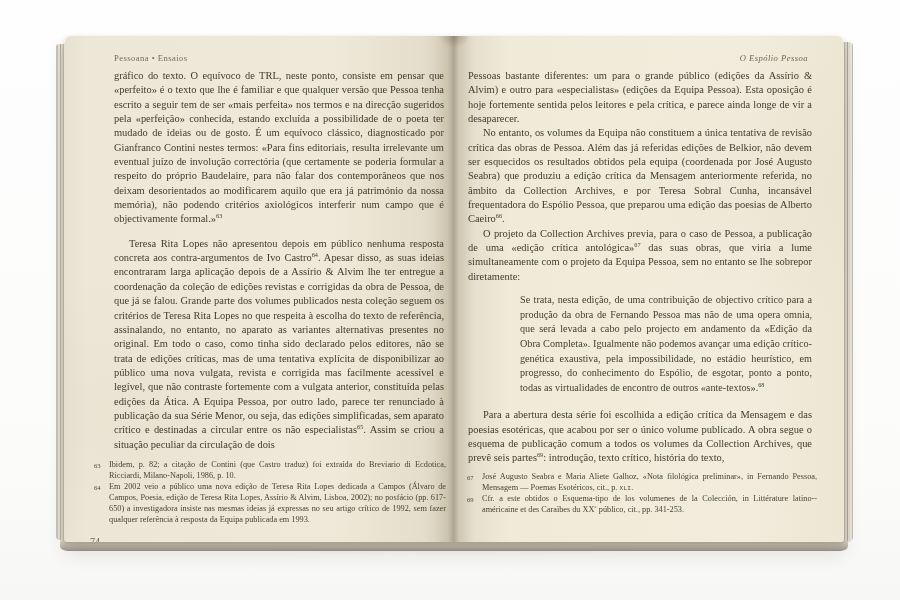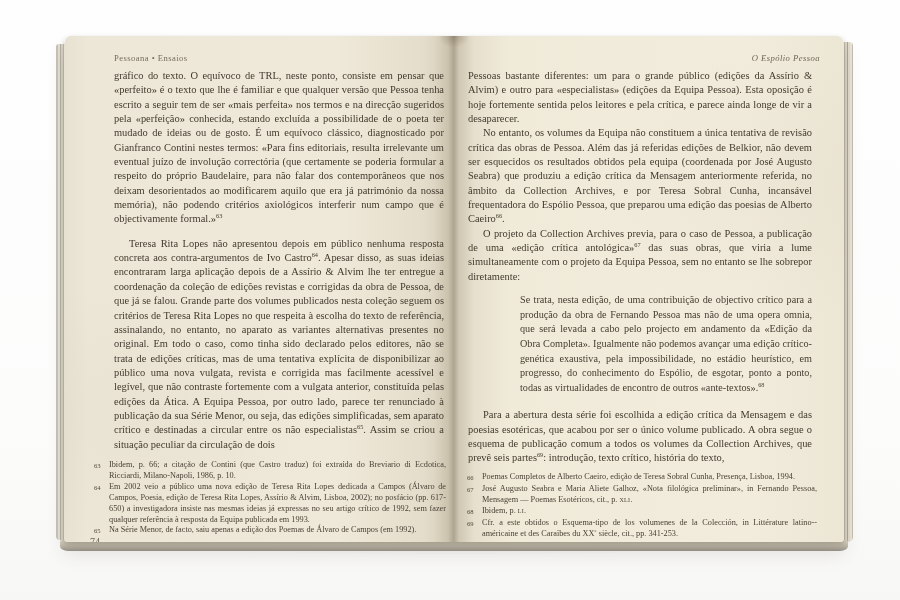--- a/index.html
+++ b/index.html
@@ -63,21 +63,21 @@
       radial-gradient(ellipse 22px 16px at 50% 0%, rgba(85,70,48,.30), transparent 72%),
       linear-gradient(90deg,rgba(110,95,70,0) 0%,rgba(110,95,70,.10) 35%,rgba(75,62,42,.28) 50%,rgba(110,95,70,.10) 62%,rgba(110,95,70,0) 100%);
     pointer-events:none;
   }
 
   
   .running-header{
     position:absolute;top:17px;font-size:8.6px;letter-spacing:.45px;color:#766b5b;
   }
   .running-header.rh-left{left:50px;}
-  .running-header.rh-right{right:24px;font-style:italic;color:#6f6656;padding-left:8px;}
+  .running-header.rh-right{right:36px;font-style:italic;color:#6f6656;padding-left:8px;}
 
   .text-block{
     position:absolute;top:33px;color:#433a2e;
     font-size:10.45px;line-height:14.35px;text-align:justify;
     text-rendering:optimizeLegibility;
   }
   .page-left  .text-block{left:50px;width:330px;}
   .page-right .text-block{left:14px;width:344px;}
 
   .para{margin:0;}
@@ -94,21 +94,21 @@
   .page-left  .footnotes{left:30px;width:352px;top:424px;}
   .page-right .footnotes{left:13px;width:350px;top:436px;}
   .fn{display:flex;}
   .fn-num{flex:none;width:15px;font-size:6.6px;padding-top:1px;color:#55493a;}
   .fn-text{flex:1;text-align:justify;}
 
   .page-number{position:absolute;font-size:10px;color:#6c6455;}
   .page-left  .page-number{left:26px;top:503px;top:500px;}
 
   .i{}
-  .sc{font-variant:small-caps;letter-spacing:.3px;}
+  .sc{font-variant:small-caps;letter-spacing:.3px;font-family:Liberation Mono, monospace;}
   sup{font-size:.60em;line-height:0;vertical-align:super;}
 </style>
 </head>
 <body>
 
 <div class="scene">
   <div class="book-shadow"></div>
 
   <div class="book">
     <div class="stack-left"></div>
@@ -121,62 +121,50 @@
         <div class="running-header rh-left">Pessoana • Ensaios</div>
 
         <div class="text-block">
           <p class="para"><span>gráfico do texto. O equívoco de TRL, neste ponto, consiste em pensar que «perfeito» é o texto que lhe é familiar e que qualquer versão que Pessoa tenha escrito a seguir tem de ser «mais perfeita» nos termos e na direcção sugeridos pela «perfeição» conhecida, estando excluída a possibilidade de o poeta ter mudado de ideias ou de gosto. É um equívoco clássico, diagnosticado por Gianfranco Contini nestes termos: «Para fins editoriais, resulta irrelevante um eventual juízo de involução correctória (que certamente se poderia formular a respeito do próprio Baudelaire, para não falar dos contemporâneos que nos deixam desorientados ao modificarem aquilo que era já património da nossa memória), não podendo critérios axiológicos interferir num campo que é objectivamente formal.»</span><sup>63</sup></p>
           <p class="para indent gap-top"><span>Teresa Rita Lopes não apresentou depois em público nenhuma resposta concreta aos contra-argumentos de Ivo Castro</span><sup>64</sup><span>. Apesar disso, as suas ideias encontraram larga aplicação depois de a Assírio &amp; Alvim lhe ter entregue a coordenação da coleção de edições revistas e corrigidas da obra de Pessoa, de que já se falou. Grande parte dos volumes publicados nesta coleção seguem os critérios de Teresa Rita Lopes no que respeita à escolha do texto de referência, assinalando, no entanto, no aparato as variantes alternativas presentes no original. Em todo o caso, como tinha sido declarado pelos editores, não se trata de edições críticas, mas de uma tentativa explícita de disponibilizar ao público uma nova </span><span class="i">vulgata</span><span>, revista e corrigida mas facilmente acessível e legível, que não contraste fortemente com a </span><span class="i">vulgata</span><span> anterior, constituída pelas edições da Ática. A Equipa Pessoa, por outro lado, parece ter renunciado à publicação da sua Série Menor, ou seja, das edições simplificadas, sem aparato crítico e destinadas a circular entre os não especialistas</span><sup>65</sup><span>. Assim se criou a situação peculiar da circulação de dois</span></p>
         </div>
 
         <div class="footnotes">
           <div class="fn">
             <span class="fn-num">63</span>
-            <span class="fn-text"><span class="i">Ibidem</span><span>, p. 66; a citação de Contini (que Castro traduz) foi extraída do </span><span class="i">Breviario di Ecdotica</span><span>, Ricciardi, Milano-Napoli, 1986, p. 10.</span></span>
+            <span class="fn-text"><span class="i">Ibidem</span><span>, p. 82; a citação de Contini (que Castro traduz) foi extraída do </span><span class="i">Breviario di Ecdotica</span><span>, Ricciardi, Milano-Napoli, 1986, p. 10.</span></span>
           </div>
           <div class="fn">
             <span class="fn-num">64</span>
             <span class="fn-text"><span>Em 2002 veio a público uma nova edição de Teresa Rita Lopes dedicada a Campos (Álvaro de Campos, </span><span class="i">Poesia</span><span>, edição de Teresa Rita Lopes, Assírio &amp; Alvim, Lisboa, 2002); no posfácio (pp. 617-650) a investigadora insiste nas mesmas ideias já expressas no seu artigo crítico de 1992, sem fazer qualquer referência à resposta da Equipa publicada em 1993.</span></span>
-          </div>
-          <div class="fn">
-            <span class="fn-num">65</span>
-            <span class="fn-text"><span>Na Série Menor, de facto, saiu apenas a edição dos </span><span class="i">Poemas de Álvaro de Campos</span><span> (em 1992).</span></span>
           </div>
         </div>
 
         <div class="page-number">74</div>
       </div>
 
       <div class="page page-right">
         <div class="running-header rh-right">O Espólio Pessoa</div>
 
         <div class="text-block">
           <p class="para"><span>Pessoas bastante diferentes: um para o grande público (edições da Assírio &amp; Alvim) e outro para «especialistas» (edições da Equipa Pessoa). Esta oposição é hoje fortemente sentida pelos leitores e pela crítica, e parece ainda longe de vir a desaparecer.</span></p>
           <p class="para indent"><span>No entanto, os volumes da Equipa não constituem a única tentativa de revisão crítica das obras de Pessoa. Além das já referidas edições de Belkior, não devem ser esquecidos os resultados obtidos pela equipa (coordenada por José Augusto Seabra) que produziu a edição crítica da </span><span class="i">Mensagem</span><span> anteriormente referida, no âmbito da Collection Archives, e por Teresa Sobral Cunha, incansável frequentadora do Espólio Pessoa, que preparou uma edição das poesias de Alberto Caeiro</span><sup>66</sup><span>.</span></p>
           <p class="para indent"><span>O projeto da Collection Archives previa, para o caso de Pessoa, a publicação de uma «edição crítica antológica»</span><sup>67</sup><span> das suas obras, que viria a lume simultaneamente com o projeto da Equipa Pessoa, sem no entanto se lhe sobrepor diretamente:</span></p>
           <div class="quote"><span>Se trata, nesta edição, de uma contribuição de objectivo crítico para a produção da obra de Fernando Pessoa mas não de uma </span><span class="i">opera omnia</span><span>, que será levada a cabo pelo projecto em andamento da «Edição da Obra Completa». Igualmente não podemos avançar uma edição crítico-genética exaustiva, pela impossibilidade, no estádio heurístico, em progresso, do conhecimento do Espólio, de esgotar, ponto a ponto, todas as virtualidades de encontro de outros «ante-textos».</span><sup>68</sup></div>
           <p class="para indent"><span>Para a abertura desta série foi escolhida a edição crítica da </span><span class="i">Mensagem</span><span> e das poesias esotéricas, que acabou por ser o único volume publicado. A obra segue o esquema de publicação comum a todos os volumes da Collection Archives, que prevê seis partes</span><sup>69</sup><span>: introdução, texto crítico, história do texto,</span></p>
         </div>
 
         <div class="footnotes">
           <div class="fn">
-            <span class="fn-num">66</span>
-            <span class="fn-text"><span class="i">Poemas Completos de Alberto Caeiro</span><span>, edição de Teresa Sobral Cunha, Presença, Lisboa, 1994.</span></span>
-          </div>
-          <div class="fn">
             <span class="fn-num">67</span>
             <span class="fn-text"><span>José Augusto Seabra e Maria Aliete Galhoz, «Nota filológica preliminar», </span><span class="i">in</span><span> Fernando Pessoa, </span><span class="i">Mensagem — Poemas Esotéricos</span><span>, cit., p. </span><span class="sc">xli</span><span>.</span></span>
           </div>
           <div class="fn">
-            <span class="fn-num">68</span>
-            <span class="fn-text"><span class="i">Ibidem</span><span>, p. </span><span class="sc">li</span><span>.</span></span>
-          </div>
-          <div class="fn">
             <span class="fn-num">69</span>
-            <span class="fn-text"><span>Cfr. a este obtidos o </span><span class="i">Esquema-tipo de los volumenes de la Colección</span><span>, in </span><span class="i">Littérature latino--américaine et des Caraïbes du XX</span><sup class="i">e</sup><span class="i"> siècle</span><span>, cit., pp. 341-253.</span></span>
+            <span class="fn-text"><span>Cfr. a este obtidos o </span><span class="i">Esquema-tipo de los volumenes de la Colección</span><span>, in </span><span class="i">Littérature latino--américaine et des Caraïbes du XX</span><sup class="i">e</sup><span class="i"> público</span><span>, cit., pp. 341-253.</span></span>
           </div>
         </div>
 
       </div>
 
       <div class="gutter"></div>
     </div>
   </div>
 </div>
 

